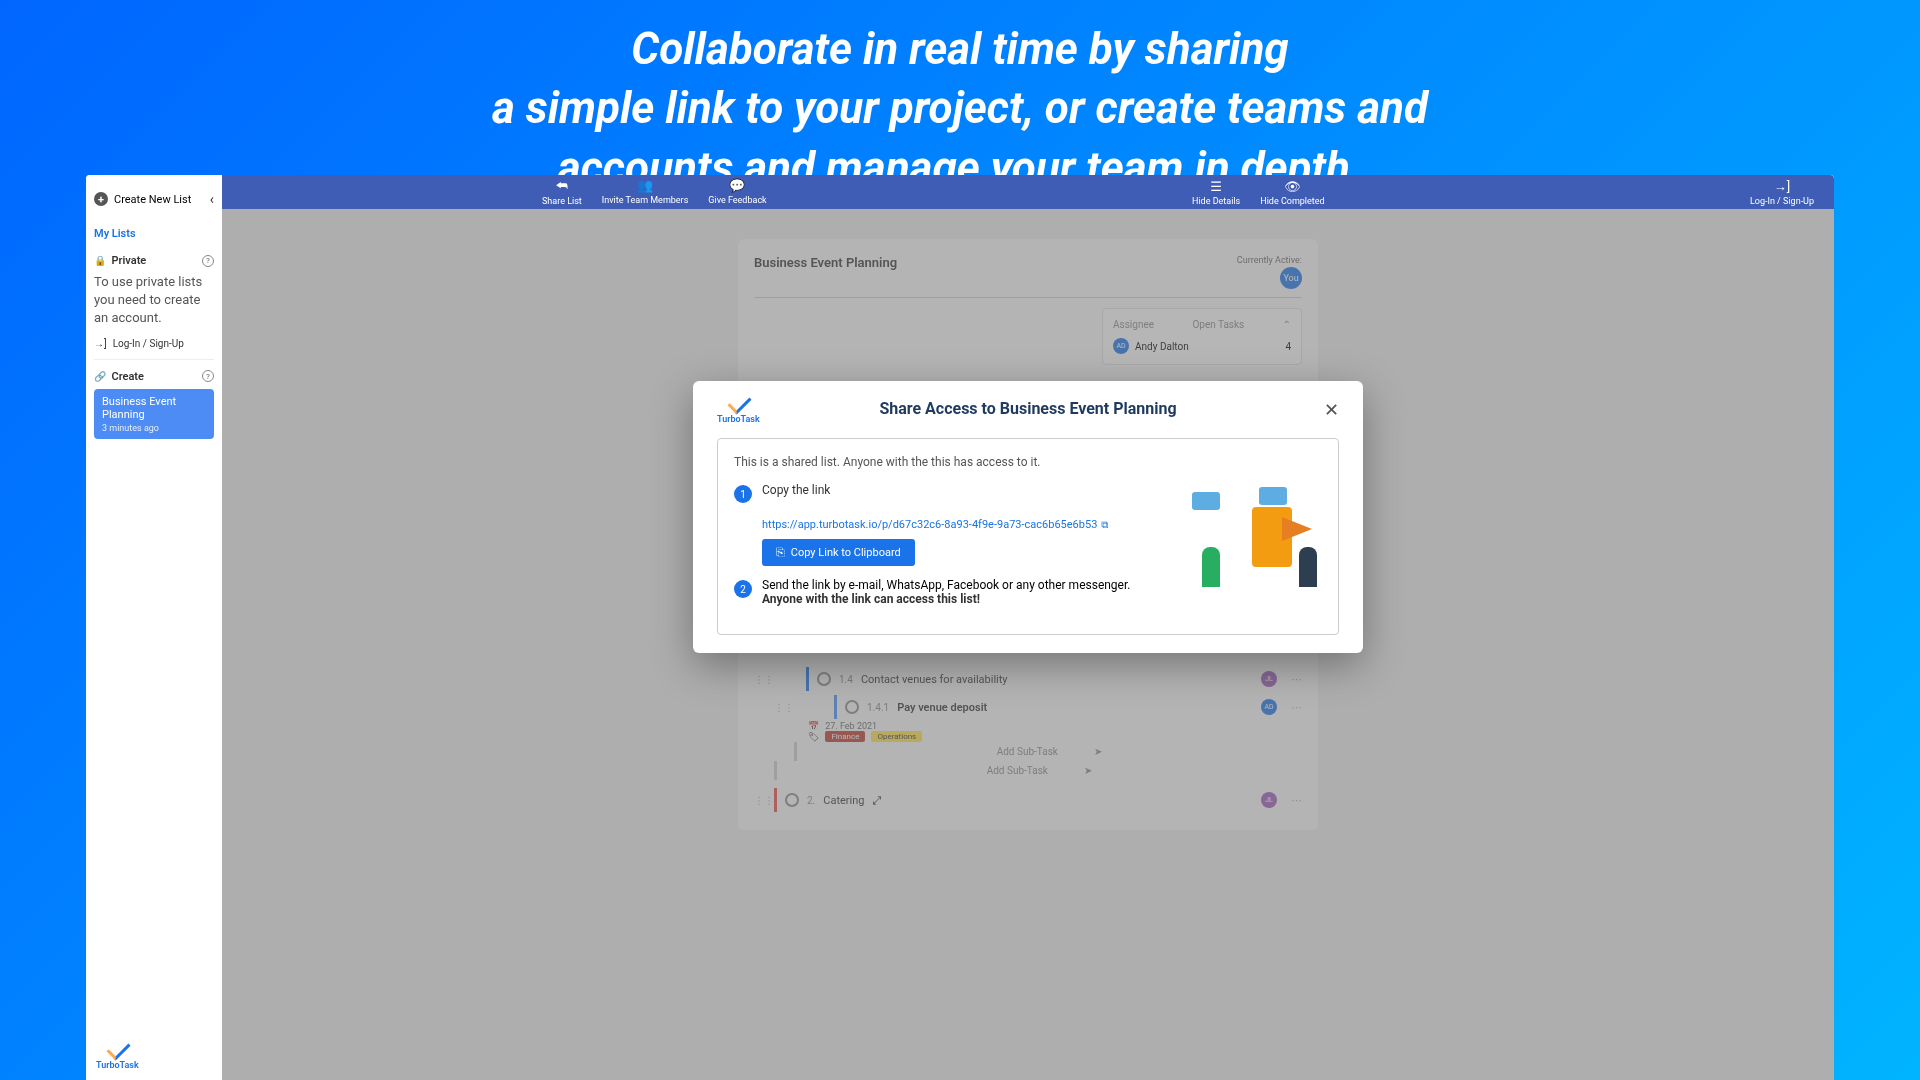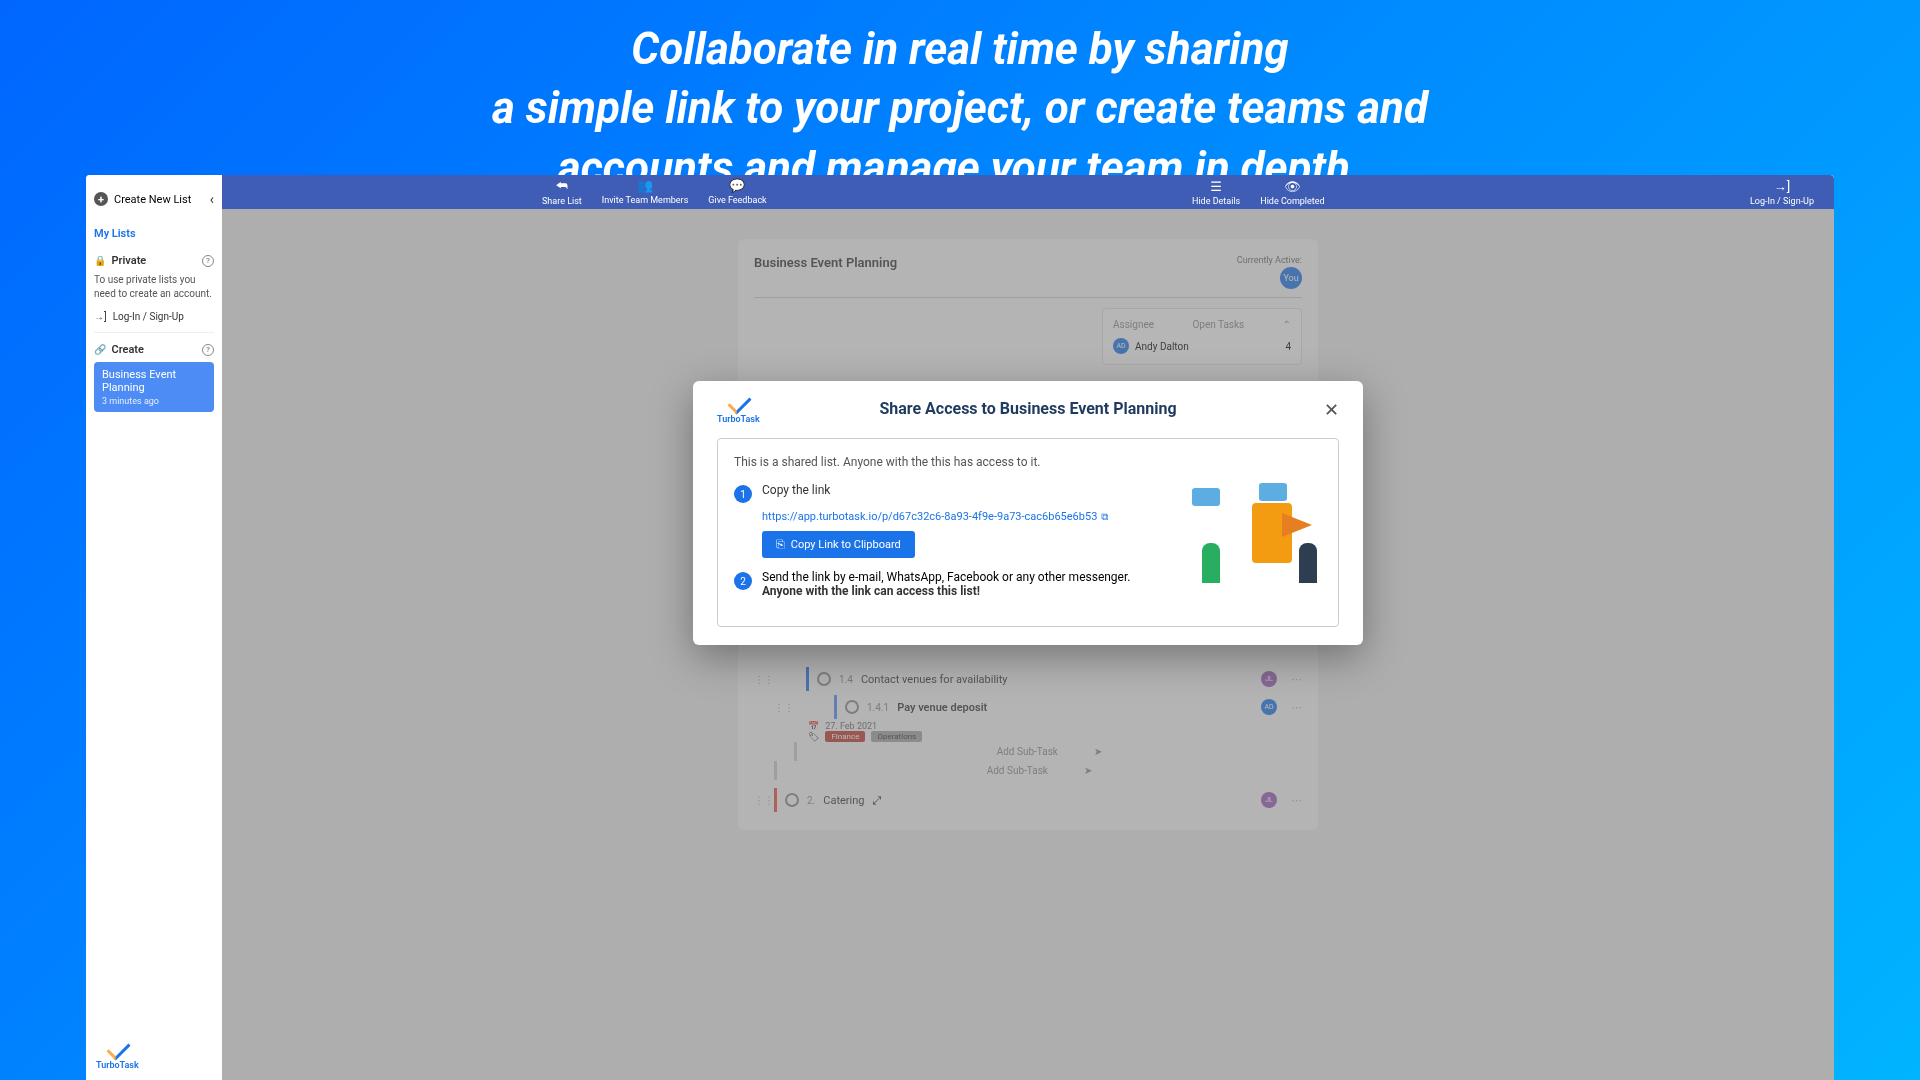--- a/index.html
+++ b/index.html
@@ -6,21 +6,21 @@
 body { background: linear-gradient(135deg, #0066ff 0%, #00b4ff 100%); width: 1920px; height: 1080px; overflow: hidden; position: relative; }
 .hero-text { text-align: center; color: #fff; font-size: 44px; font-weight: 700; font-style: italic; padding: 20px 0; line-height: 1.35; }
 .app-window { position: absolute; top: 175px; left: 86px; right: 86px; bottom: 0; background: #fff; display: flex; border-radius: 4px 4px 0 0; overflow: hidden; }
 .sidebar { width: 136px; background: #fff; padding: 10px 8px; font-size: 11px; display: flex; flex-direction: column; position: relative; }
 .create-list { display: flex; align-items: center; gap: 6px; padding: 6px 0; cursor: pointer; }
 .plus-circle { width: 14px; height: 14px; border-radius: 50%; background: #555; color: #fff; display: flex; align-items: center; justify-content: center; font-size: 11px; font-weight: bold; }
 .chevron-left { margin-left: auto; font-size: 14px; color: #333; }
 .my-lists-label { color: #1a73e8; font-weight: 600; margin-top: 10px; padding: 4px 0; }
 .section-hdr { display: flex; align-items: center; gap: 5px; margin-top: 10px; color: #333; font-weight: 600; }
 .help-icon { margin-left: auto; width: 12px; height: 12px; border: 1px solid #888; border-radius: 50%; display: flex; align-items: center; justify-content: center; font-size: 8px; color: #888; }
-.private-msg { font-size: 10px; color: #555; margin-top: 6px; line-height: 1.4; }
+.private-msg { font-size: 13px; color: #555; margin-top: 6px; line-height: 1.4; }
 .login-link { display: flex; align-items: center; gap: 6px; margin-top: 10px; font-size: 10px; color: #333; border-bottom: 1px solid #eee; padding-bottom: 10px; }
 .list-item { background: #4d8cf5; color: #fff; padding: 6px 8px; border-radius: 4px; margin-top: 6px; }
 .list-item-name { font-size: 11px; }
 .list-item-time { font-size: 9px; opacity: 0.85; margin-top: 2px; }
 .logo-bl { position: absolute; bottom: 10px; left: 10px; display: flex; flex-direction: column; align-items: center; }
 .logo-check { width: 22px; height: 18px; position: relative; }
 .logo-check::before { content: ''; position: absolute; width: 18px; height: 10px; border-left: 3px solid #ffa94d; border-bottom: 3px solid #1a73e8; transform: rotate(-45deg); top: 2px; left: 2px; }
 .logo-text { font-size: 9px; color: #1a73e8; font-weight: 600; margin-top: 2px; }
 .main { flex: 1; background: #e8e8ea; position: relative; }
 .topbar { height: 34px; background: #3f5db5; display: flex; align-items: center; padding: 0 20px; font-size: 9px; color: #fff; }
@@ -41,41 +41,41 @@
 .task-row { display: flex; align-items: center; gap: 8px; padding: 4px 0; border-left: 3px solid #1a73e8; padding-left: 8px; margin: 2px 0; }
 .task-row.indent1 { margin-left: 32px; align-items: center; }
 .task-row.indent2 { margin-left: 40px; border-left-color: #4d8cf5; }
 .task-row.red { border-left-color: #e74c3c; }
 .task-circle { width: 14px; height: 14px; border: 2px solid #888; border-radius: 50%; }
 .task-num { color: #888; font-size: 10px; }
 .task-name { color: #333; }
 .task-meta { margin-left: 54px; display: flex; gap: 6px; align-items: center; font-size: 9px; }
 .tag { padding: 1px 6px; border-radius: 2px; font-size: 8px; }
 .tag.finance { background: #c0392b; color: #fff; }
-.tag.ops { background: #a3a3a3; color: #333; }
+.tag.ops { background: #fde047; color: #333; }
 .date-chip { color: #666; }
 .avatar-sm { width: 16px; height: 16px; border-radius: 50%; font-size: 7px; display: flex; align-items: center; justify-content: center; color: #fff; margin-left: auto; }
 .avatar-sm.jl { background: #9b59b6; }
 .avatar-sm.ad { background: #1a73e8; }
 .add-sub { margin-left: 40px; color: #888; font-size: 10px; padding: 4px 8px; border-left: 3px solid #ccc; display: flex; justify-content: center; gap: 36px; }
 .overlay { position: absolute; inset: 0; background: rgba(0,0,0,0.25); }
 .modal { position: absolute; top: 172px; left: 50%; transform: translateX(-50%); width: 670px; background: #fff; border-radius: 6px; box-shadow: 0 12px 40px rgba(0,0,0,0.35); padding: 18px 24px; }
 .modal-hdr { display: flex; align-items: center; justify-content: center; position: relative; margin-bottom: 20px; }
 .modal-logo { position: absolute; left: 0; display: flex; flex-direction: column; align-items: center; }
 .modal-title { font-size: 16px; font-weight: 700; color: #1e3a5f; }
 .modal-close { position: absolute; right: 0; top: 0; font-size: 18px; color: #555; cursor: pointer; background: none; border: none; }
 .tabs { display: flex; gap: 16px; margin-bottom: -1px; }
 .tab { padding: 8px 2px; font-size: 12px; font-weight: 600; color: #666; cursor: pointer; border-bottom: 2px solid transparent; }
 .tab.active { color: #1e3a5f; border-bottom-color: #1a73e8; }
 .modal-body { border: 1px solid #ccc; border-radius: 4px; padding: 16px; font-size: 12px; position: relative; min-height: 180px; }
 .share-desc { color: #555; margin-bottom: 14px; }
 .step { display: flex; gap: 10px; margin-bottom: 12px; align-items: flex-start; }
 .step-num { width: 18px; height: 18px; border-radius: 50%; background: #1a73e8; color: #fff; display: flex; align-items: center; justify-content: center; font-size: 10px; flex-shrink: 0; margin-top: 2px; }
 .step-content { flex: 1; }
-.step-title { color: #333; margin-bottom: 12px; }
+.step-title { color: #333; margin-bottom: 20px; }
 .share-link { color: #1a73e8; font-size: 11px; display: inline-block; margin-bottom: 8px; }
 .ext-icon { margin-left: 4px; font-size: 10px; }
 .copy-btn { background: #1a73e8; color: #fff; border: none; padding: 7px 14px; border-radius: 3px; font-size: 11px; display: flex; align-items: center; gap: 6px; cursor: pointer; }
 .warn { font-weight: 700; color: #333; }
 .illustration { position: absolute; right: 16px; top: 50%; transform: translateY(-50%); width: 130px; height: 100px; }
 .illus-phone { position: absolute; right: 30px; top: 20px; width: 40px; height: 60px; background: #f39c12; border-radius: 4px; }
 .illus-mega { position: absolute; right: 10px; top: 30px; width: 0; height: 0; border-top: 12px solid transparent; border-bottom: 12px solid transparent; border-left: 30px solid #e67e22; }
 .illus-person1 { position: absolute; left: 10px; bottom: 0; width: 18px; height: 40px; background: #27ae60; border-radius: 8px 8px 0 0; }
 .illus-person2 { position: absolute; right: 5px; bottom: 0; width: 18px; height: 40px; background: #2c3e50; border-radius: 8px 8px 0 0; }
 .illus-bubble1 { position: absolute; left: 0; top: 5px; width: 28px; height: 18px; background: #5dade2; border-radius: 3px; }

